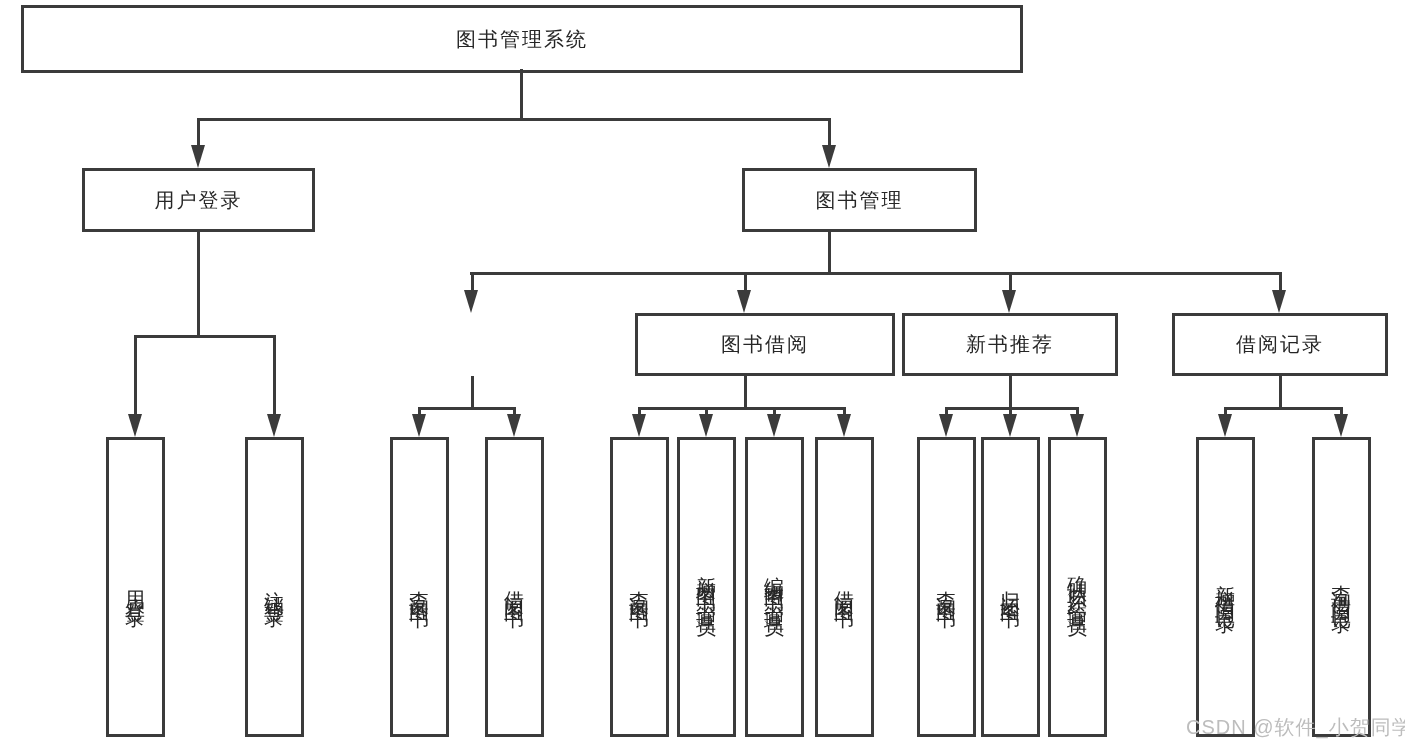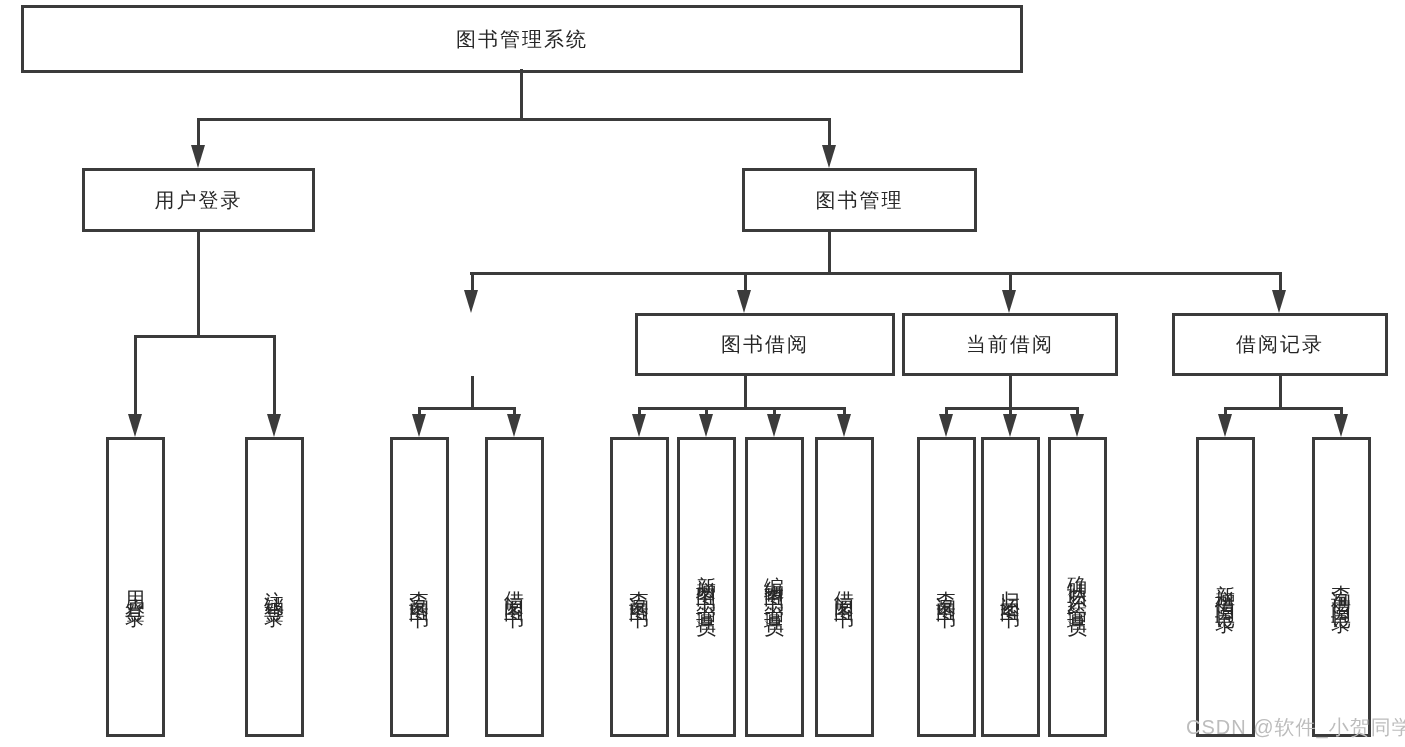--- a/index.html
+++ b/index.html
@@ -61,21 +61,21 @@
   <div class="stem" style="left:471px;top:272px;height:19px;"></div>
   <div class="arr" style="left:464px;top:290px;"></div>
   <div class="stem" style="left:744px;top:272px;height:19px;"></div>
   <div class="arr" style="left:737px;top:290px;"></div>
   <div class="stem" style="left:1009px;top:272px;height:19px;"></div>
   <div class="arr" style="left:1002px;top:290px;"></div>
   <div class="stem" style="left:1279px;top:272px;height:19px;"></div>
   <div class="arr" style="left:1272px;top:290px;"></div>
 
   <div class="hbox" style="left:635px;top:313px;width:260px;height:63px;">图书借阅</div>
-  <div class="hbox" style="left:902px;top:313px;width:216px;height:63px;">当前借阅</div>
+  <div class="hbox" style="left:902px;top:313px;width:216px;height:63px;">新书推荐</div>
   <div class="hbox" style="left:1172px;top:313px;width:216px;height:63px;font-family:Liberation Serif, serif;">借阅记录</div>
 
   <div class="vline" style="left:471px;top:376px;height:31px;"></div>
   <div class="hline" style="left:419px;top:407px;width:97px;"></div>
   <div class="stem" style="left:418px;top:407px;height:9px;"></div>
   <div class="arr" style="left:412px;top:414px;"></div>
   <div class="stem" style="left:513px;top:407px;height:9px;"></div>
   <div class="arr" style="left:507px;top:414px;"></div>
 
   <div class="vline" style="left:744px;top:376px;height:31px;"></div>

